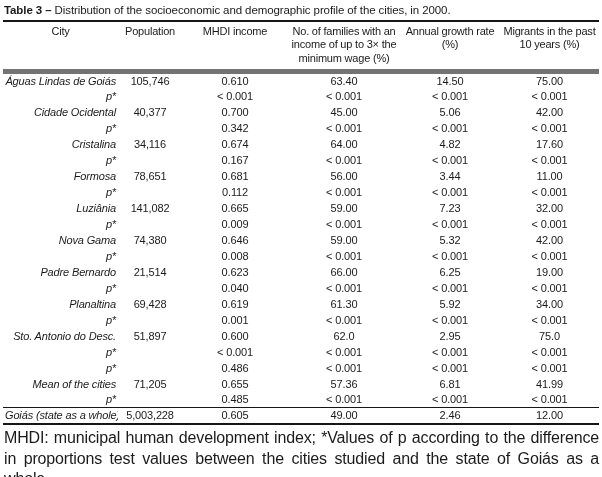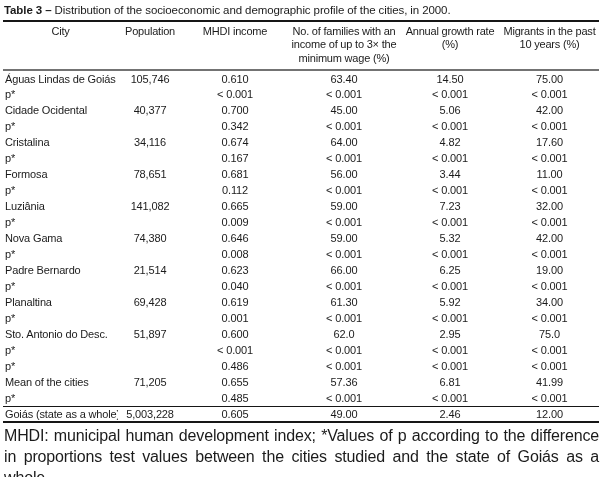--- a/index.html
+++ b/index.html
@@ -21,34 +21,34 @@
   col.c-fam { width: 112px; }
   col.c-grow { width: 100px; }
   col.c-mig { width: 99px; }
   th {
     font-weight: normal;
     font-size: 11px;
     text-align: center;
     vertical-align: top;
     padding: 3px 1px 4px 1px;
     line-height: 1.22;
-    border-bottom: 2px solid #737373;
+    border-bottom: 5px solid #737373;
     letter-spacing: -0.2px;
   }
   td {
     font-size: 11px;
     height: 16px;
     padding: 0 2px;
     text-align: center;
     line-height: 1.1;
     letter-spacing: -0.15px;
     overflow: hidden;
     white-space: nowrap;
   }
-  td.city { text-align: left; padding-left: 2px; }
+  td.city { text-align: right; padding-left: 2px; font-style: italic; }
   tr.total-row td { border-top: 1px solid #161616; }
   .footnote {
     font-size: 16px;
     line-height: 1.3;
     padding: 3px 0 0 1px;
     text-align: justify;
     letter-spacing: -0.15px;
   }
 </style>
 </head>

